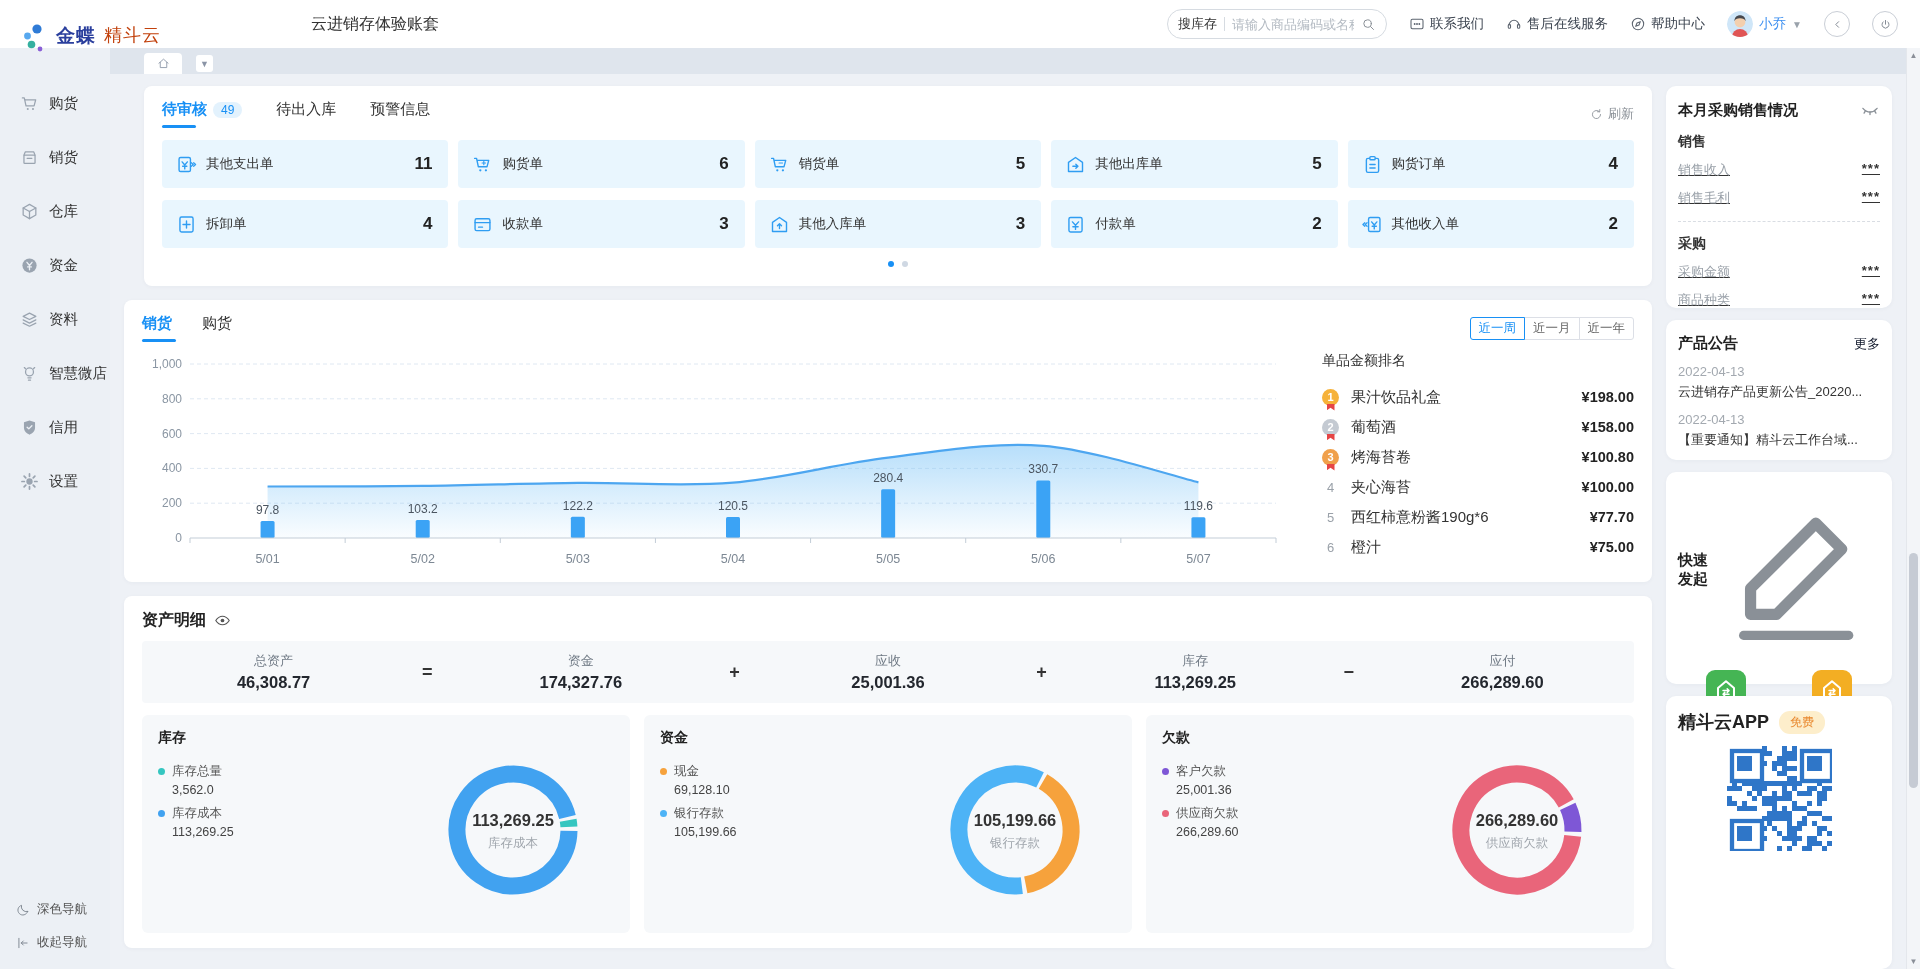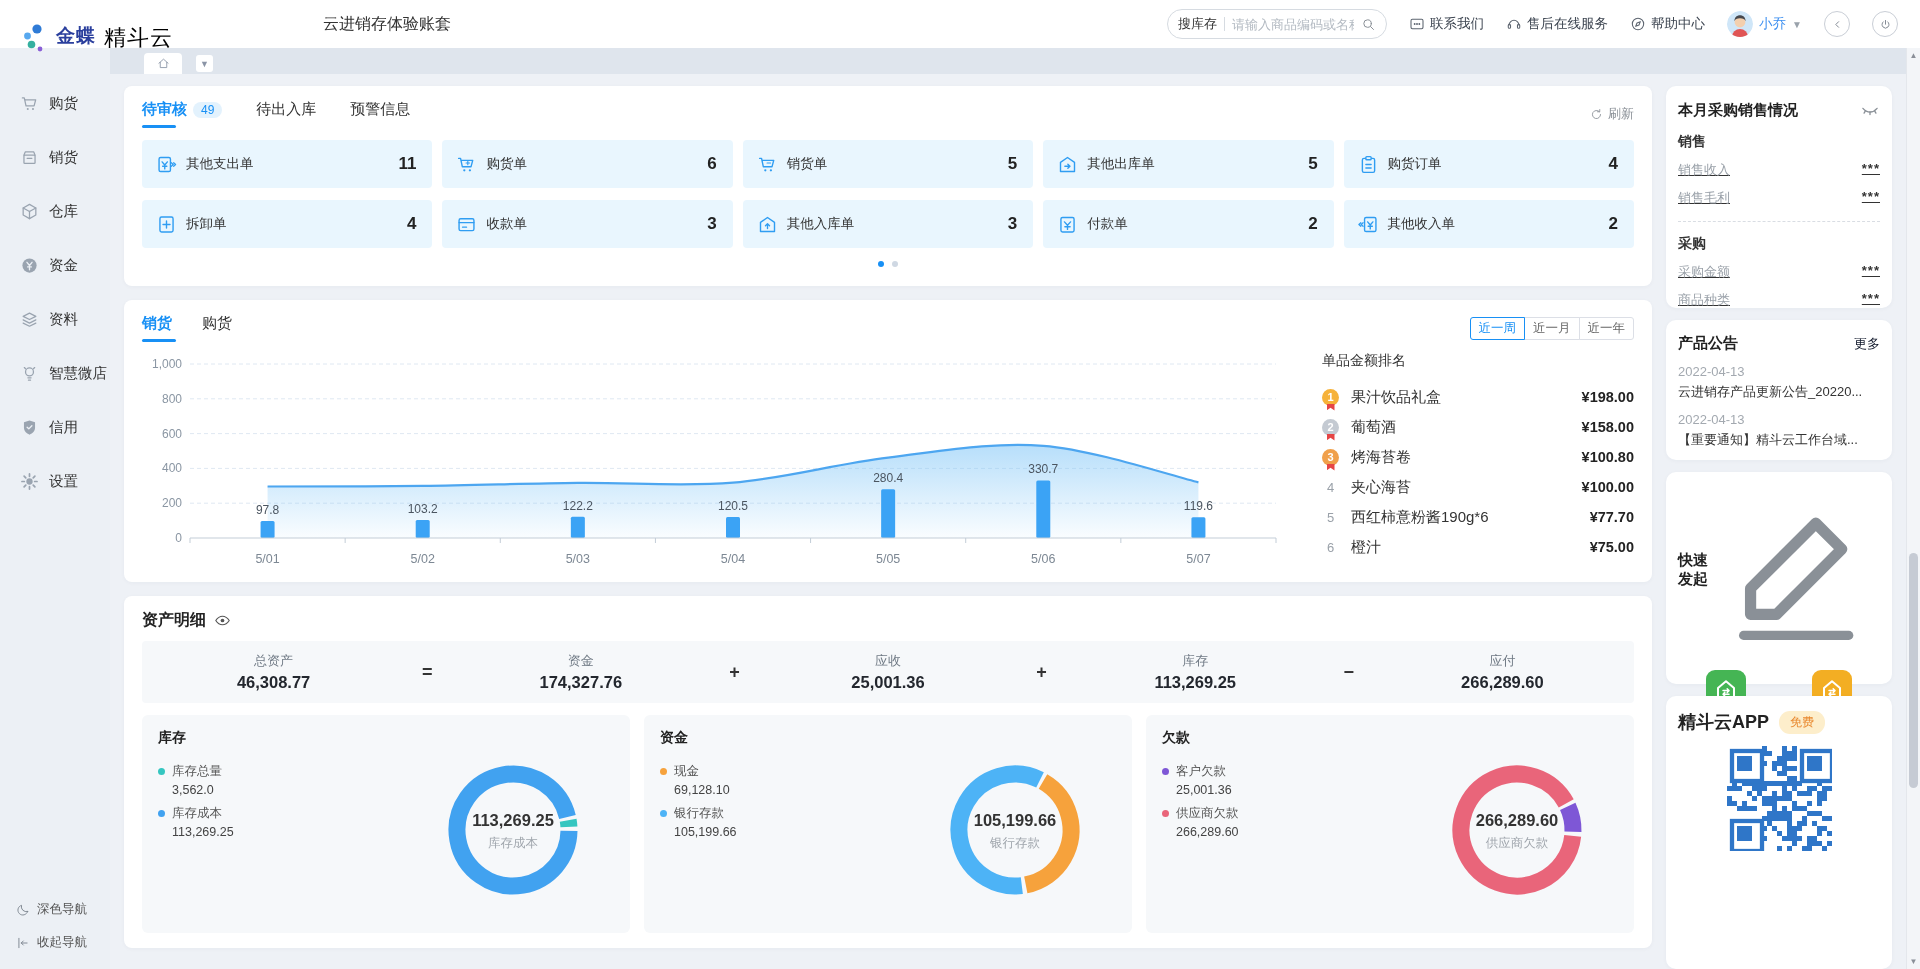--- a/index.html
+++ b/index.html
@@ -9,21 +9,21 @@
   svg { display:block; }
   .ic { display:inline-flex; align-items:center; justify-content:center; }
   .ic svg { width:100%; height:100%; }
 
   
   .header { position:absolute; top:0; left:0; width:1920px; height:48px; background:#fff;
     display:flex; align-items:center; padding:0 22px; z-index:10; }
   .logo { display:flex; align-items:flex-start; gap:8px;margin-top:28px; }
   .logo-mark { width:26px; height:30px; }
   .logo-cn1 { font-size:19px; font-weight:bold; color:#2a3f9d; letter-spacing:1px; }
-  .logo-cn2 { font-size:22px; color:#000000; letter-spacing:1px; }
+  .logo-cn2 { font-size:18px; color:#c2410c; letter-spacing:1px; }
   .account-title { margin-left:150px; font-size:16px; color:#333; }
   .hdr-right { margin-left:auto; display:flex; align-items:center; gap:22px; }
   .searchbox { display:flex; align-items:center; width:220px; height:30px; border:1px solid #d6dbe1;
     border-radius:16px; padding:0 10px; gap:7px; background:#fff; }
   .search-scope { font-size:13px; color:#333; white-space:nowrap; }
   .search-div { width:1px; height:14px; background:#d6dbe1; }
   .searchbox input { border:none; outline:none; flex:1; min-width:0; font-size:13px; color:#333;
     font-family:inherit; }
   .searchbox input::placeholder { color:#b3bac2; }
   .hdr-link { display:flex; align-items:center; gap:5px; font-size:13.5px; color:#3c4450; cursor:pointer; }
@@ -56,21 +56,21 @@
     display:flex; align-items:center; justify-content:center; color:#8a94a6; font-size:9px; cursor:pointer; }
 
   
   .page { position:absolute; top:74px; left:110px; right:14px; bottom:0; padding:12px 14px 0;
     display:flex; gap:14px; }
   .content { flex:1; min-width:0; display:flex; flex-direction:column; gap:14px; }
   .rail { width:226px; display:flex; flex-direction:column; gap:12px; }
   .panel { background:#fff; border-radius:8px; padding:14px 18px; box-shadow:0 1px 4px rgba(20,40,80,.04); }
 
   
-  .todo-panel { height:200px; }
+  .todo-panel { height:200px;margin-left:20px; }
   .todo-top { display:flex; align-items:center; }
   .todo-tabs { display:flex; gap:34px; }
   .t-tab { font-size:15px; color:#333; cursor:pointer; position:relative; padding-bottom:9px; display:flex; align-items:center; gap:6px; }
   .t-tab.active { color:#1890f5; font-weight:bold; }
   .t-tab.active::after { content:""; position:absolute; left:0; bottom:0; width:34px; height:3px; background:#1890f5; border-radius:2px; }
   .t-badge { background:#e3f2fd; color:#1890f5; font-size:12px; font-weight:normal; border-radius:9px; padding:1px 8px; }
   .refresh-btn { margin-left:auto; display:flex; align-items:center; gap:5px; color:#8a9097; font-size:13px; cursor:pointer; }
   .refresh-btn .ic { width:13px; height:13px; }
   .todo-grid { margin-top:12px; display:grid; grid-template-columns:repeat(5,1fr); gap:12px 10px; }
   .todo-card { height:48px; background:#e9f6fe; border-radius:4px; display:flex; align-items:center;

